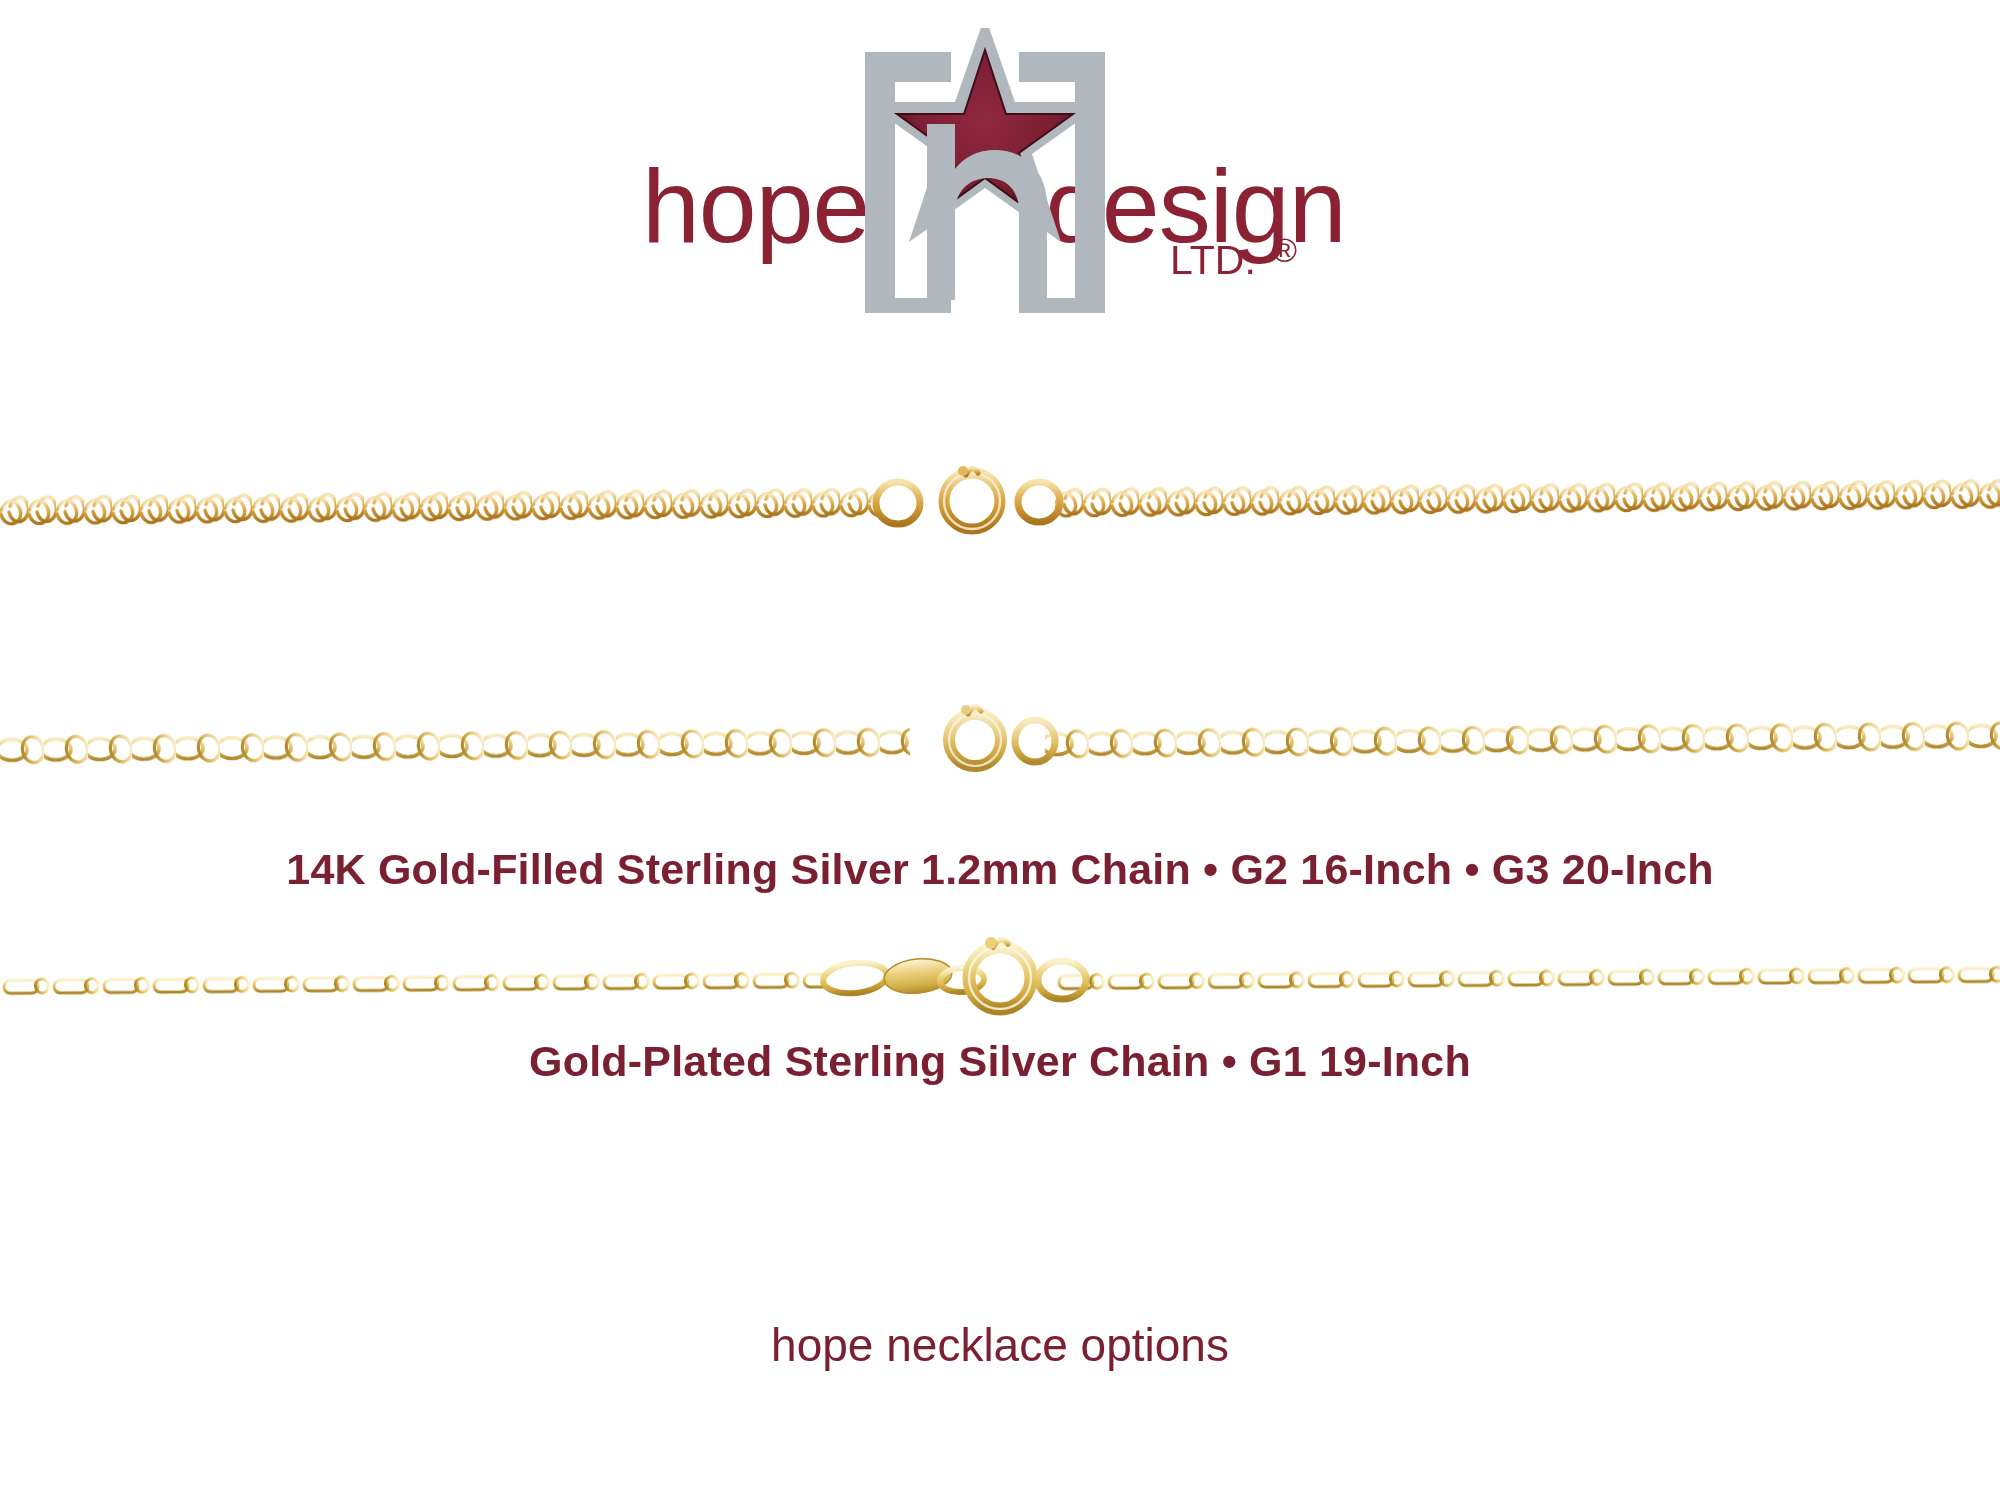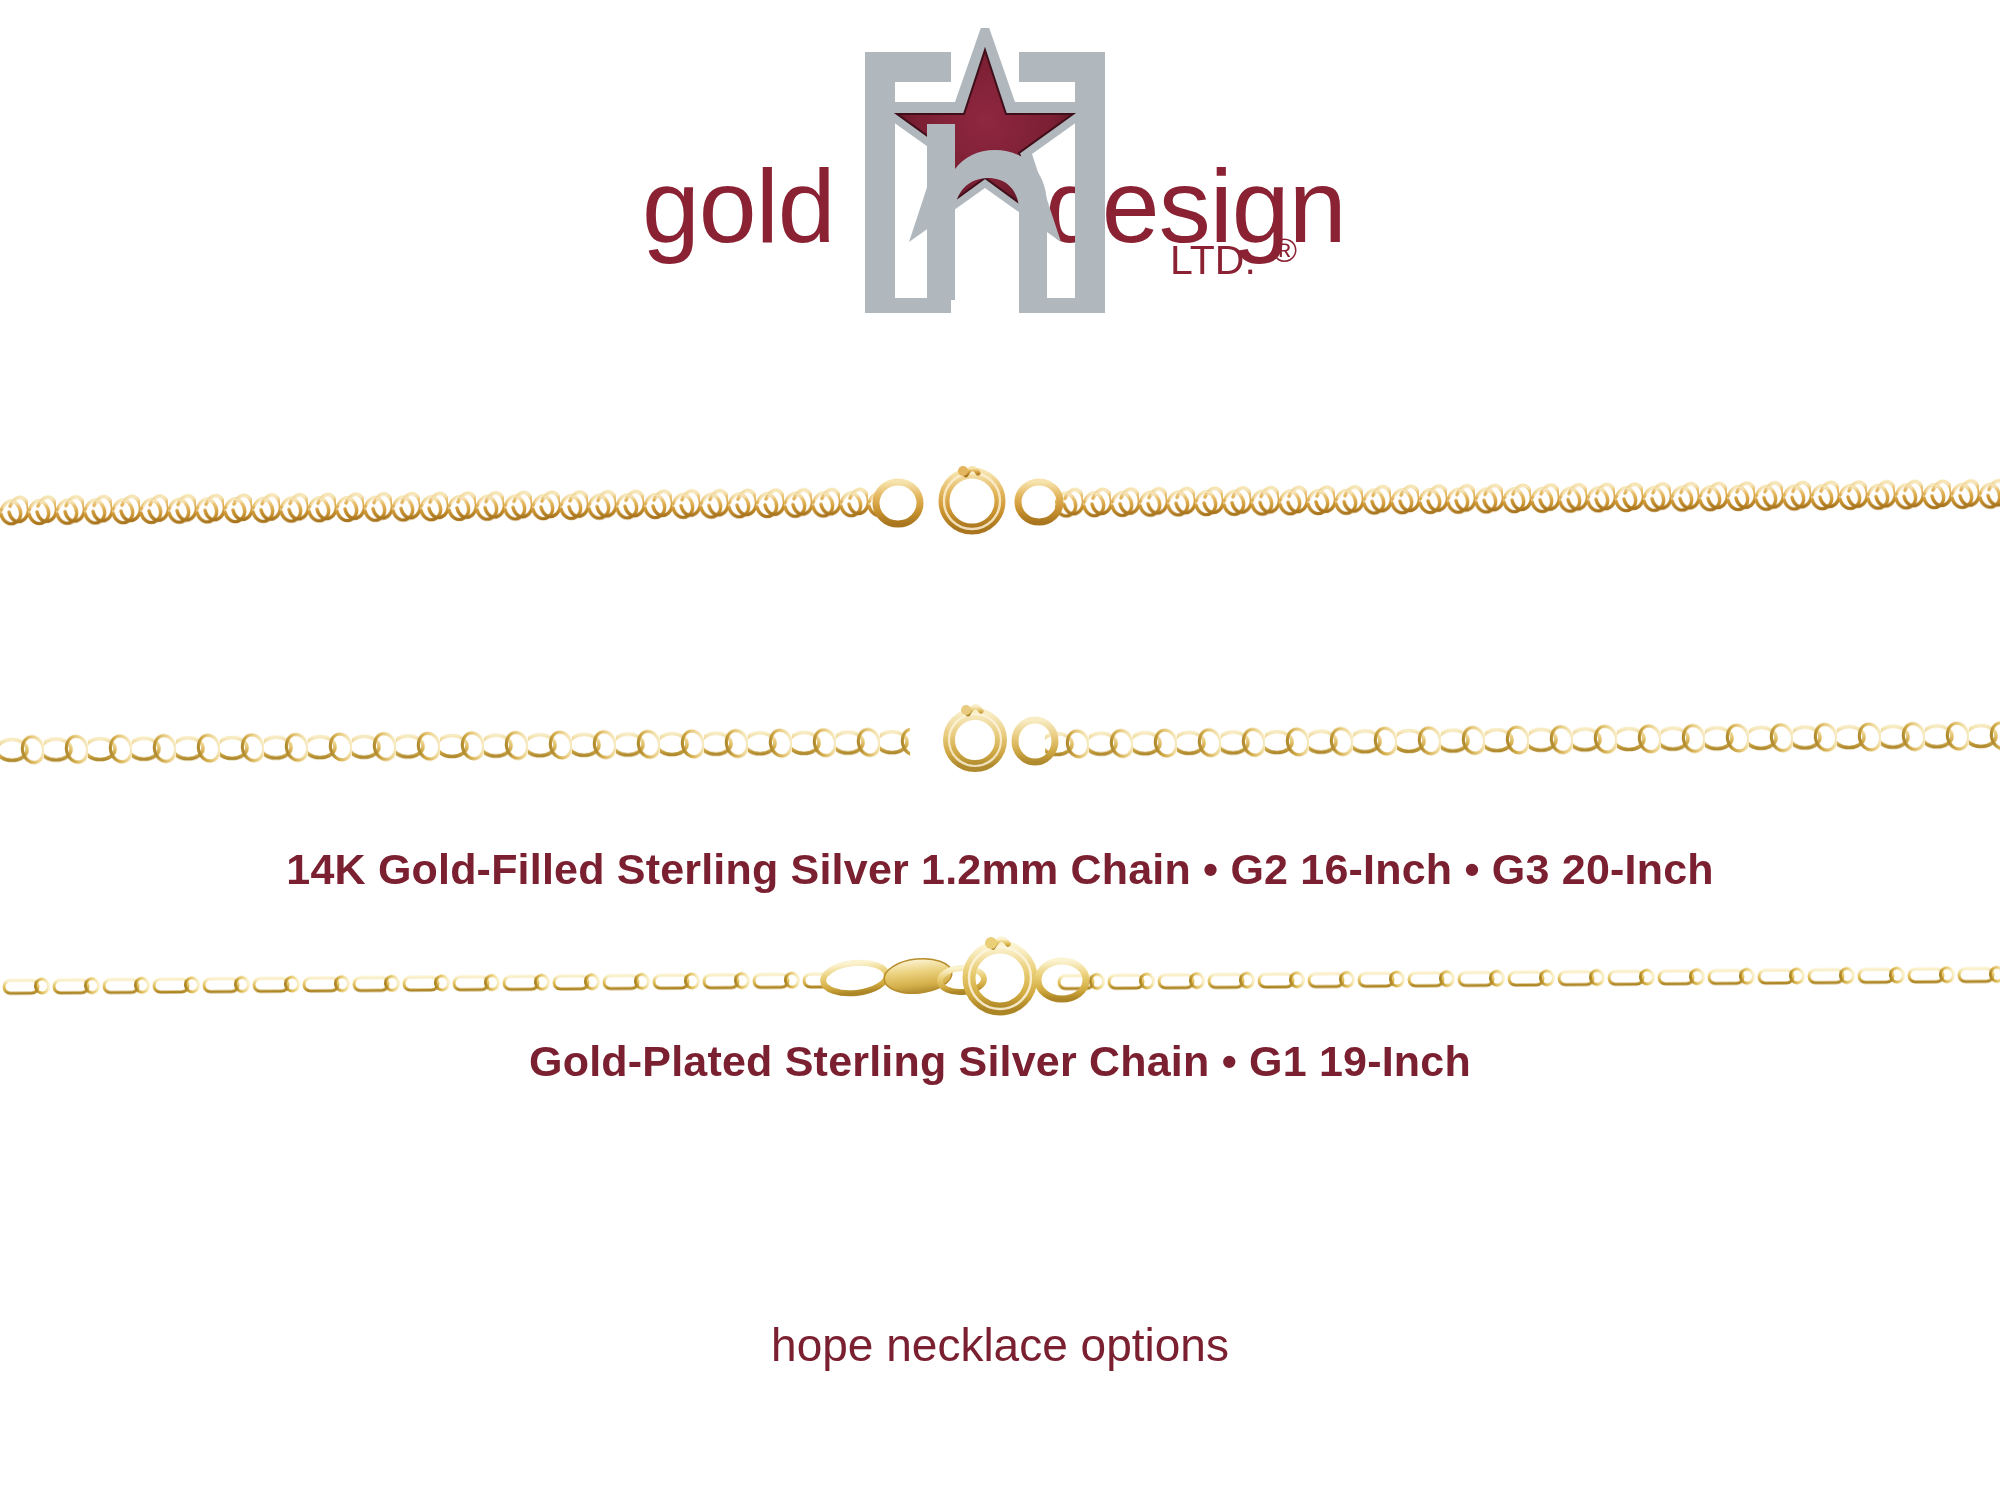--- a/index.html
+++ b/index.html
@@ -129,21 +129,21 @@
   }
 </style>
 </head>
 <body>
 
 <div class="page">
 
   <div class="logo">
     <div class="logo-inner">
 
-      <div class="logo-word logo-hope">gold</div>
+      <div class="logo-word logo-hope">hope</div>
 
       <div class="logo-word logo-design">design</div>
 
       <div class="logo-word logo-ltd">LTD.</div>
 
       <div class="logo-word logo-reg">®</div>
 
       <svg class="logo-mark" viewBox="0 0 240 285">
         <defs>
           <radialGradient id="starGrad" cx="50%" cy="42%" r="62%">

